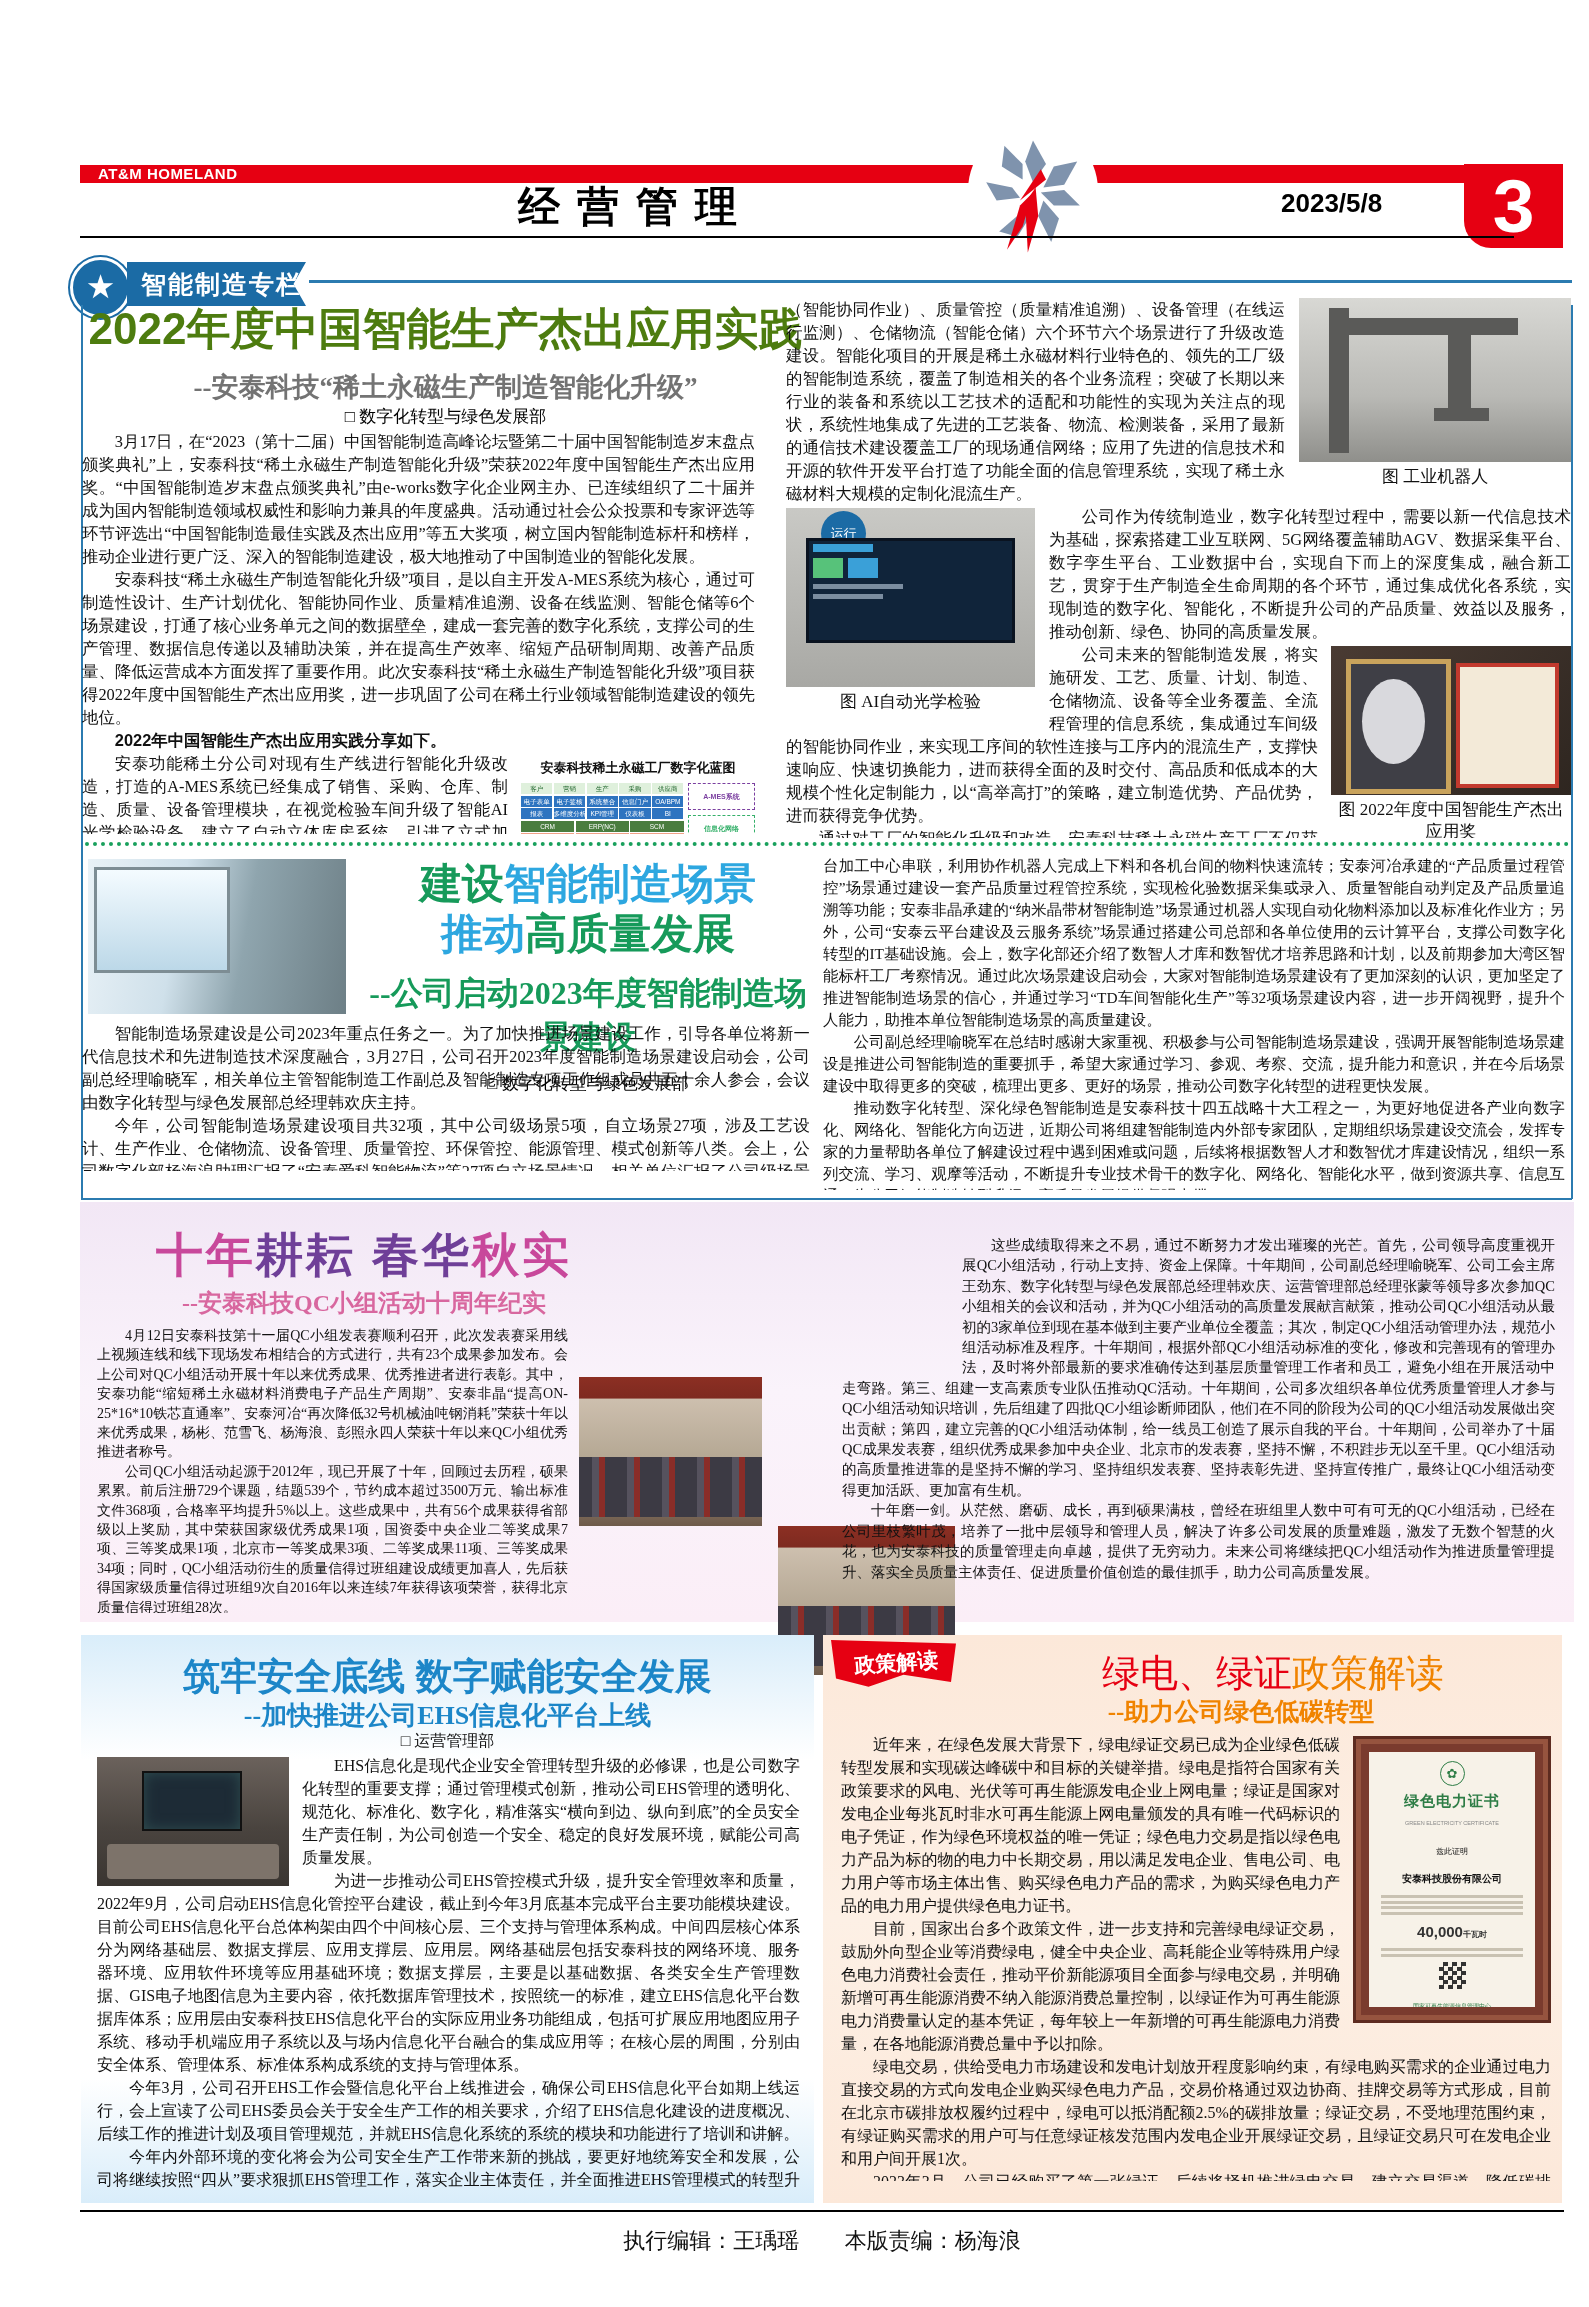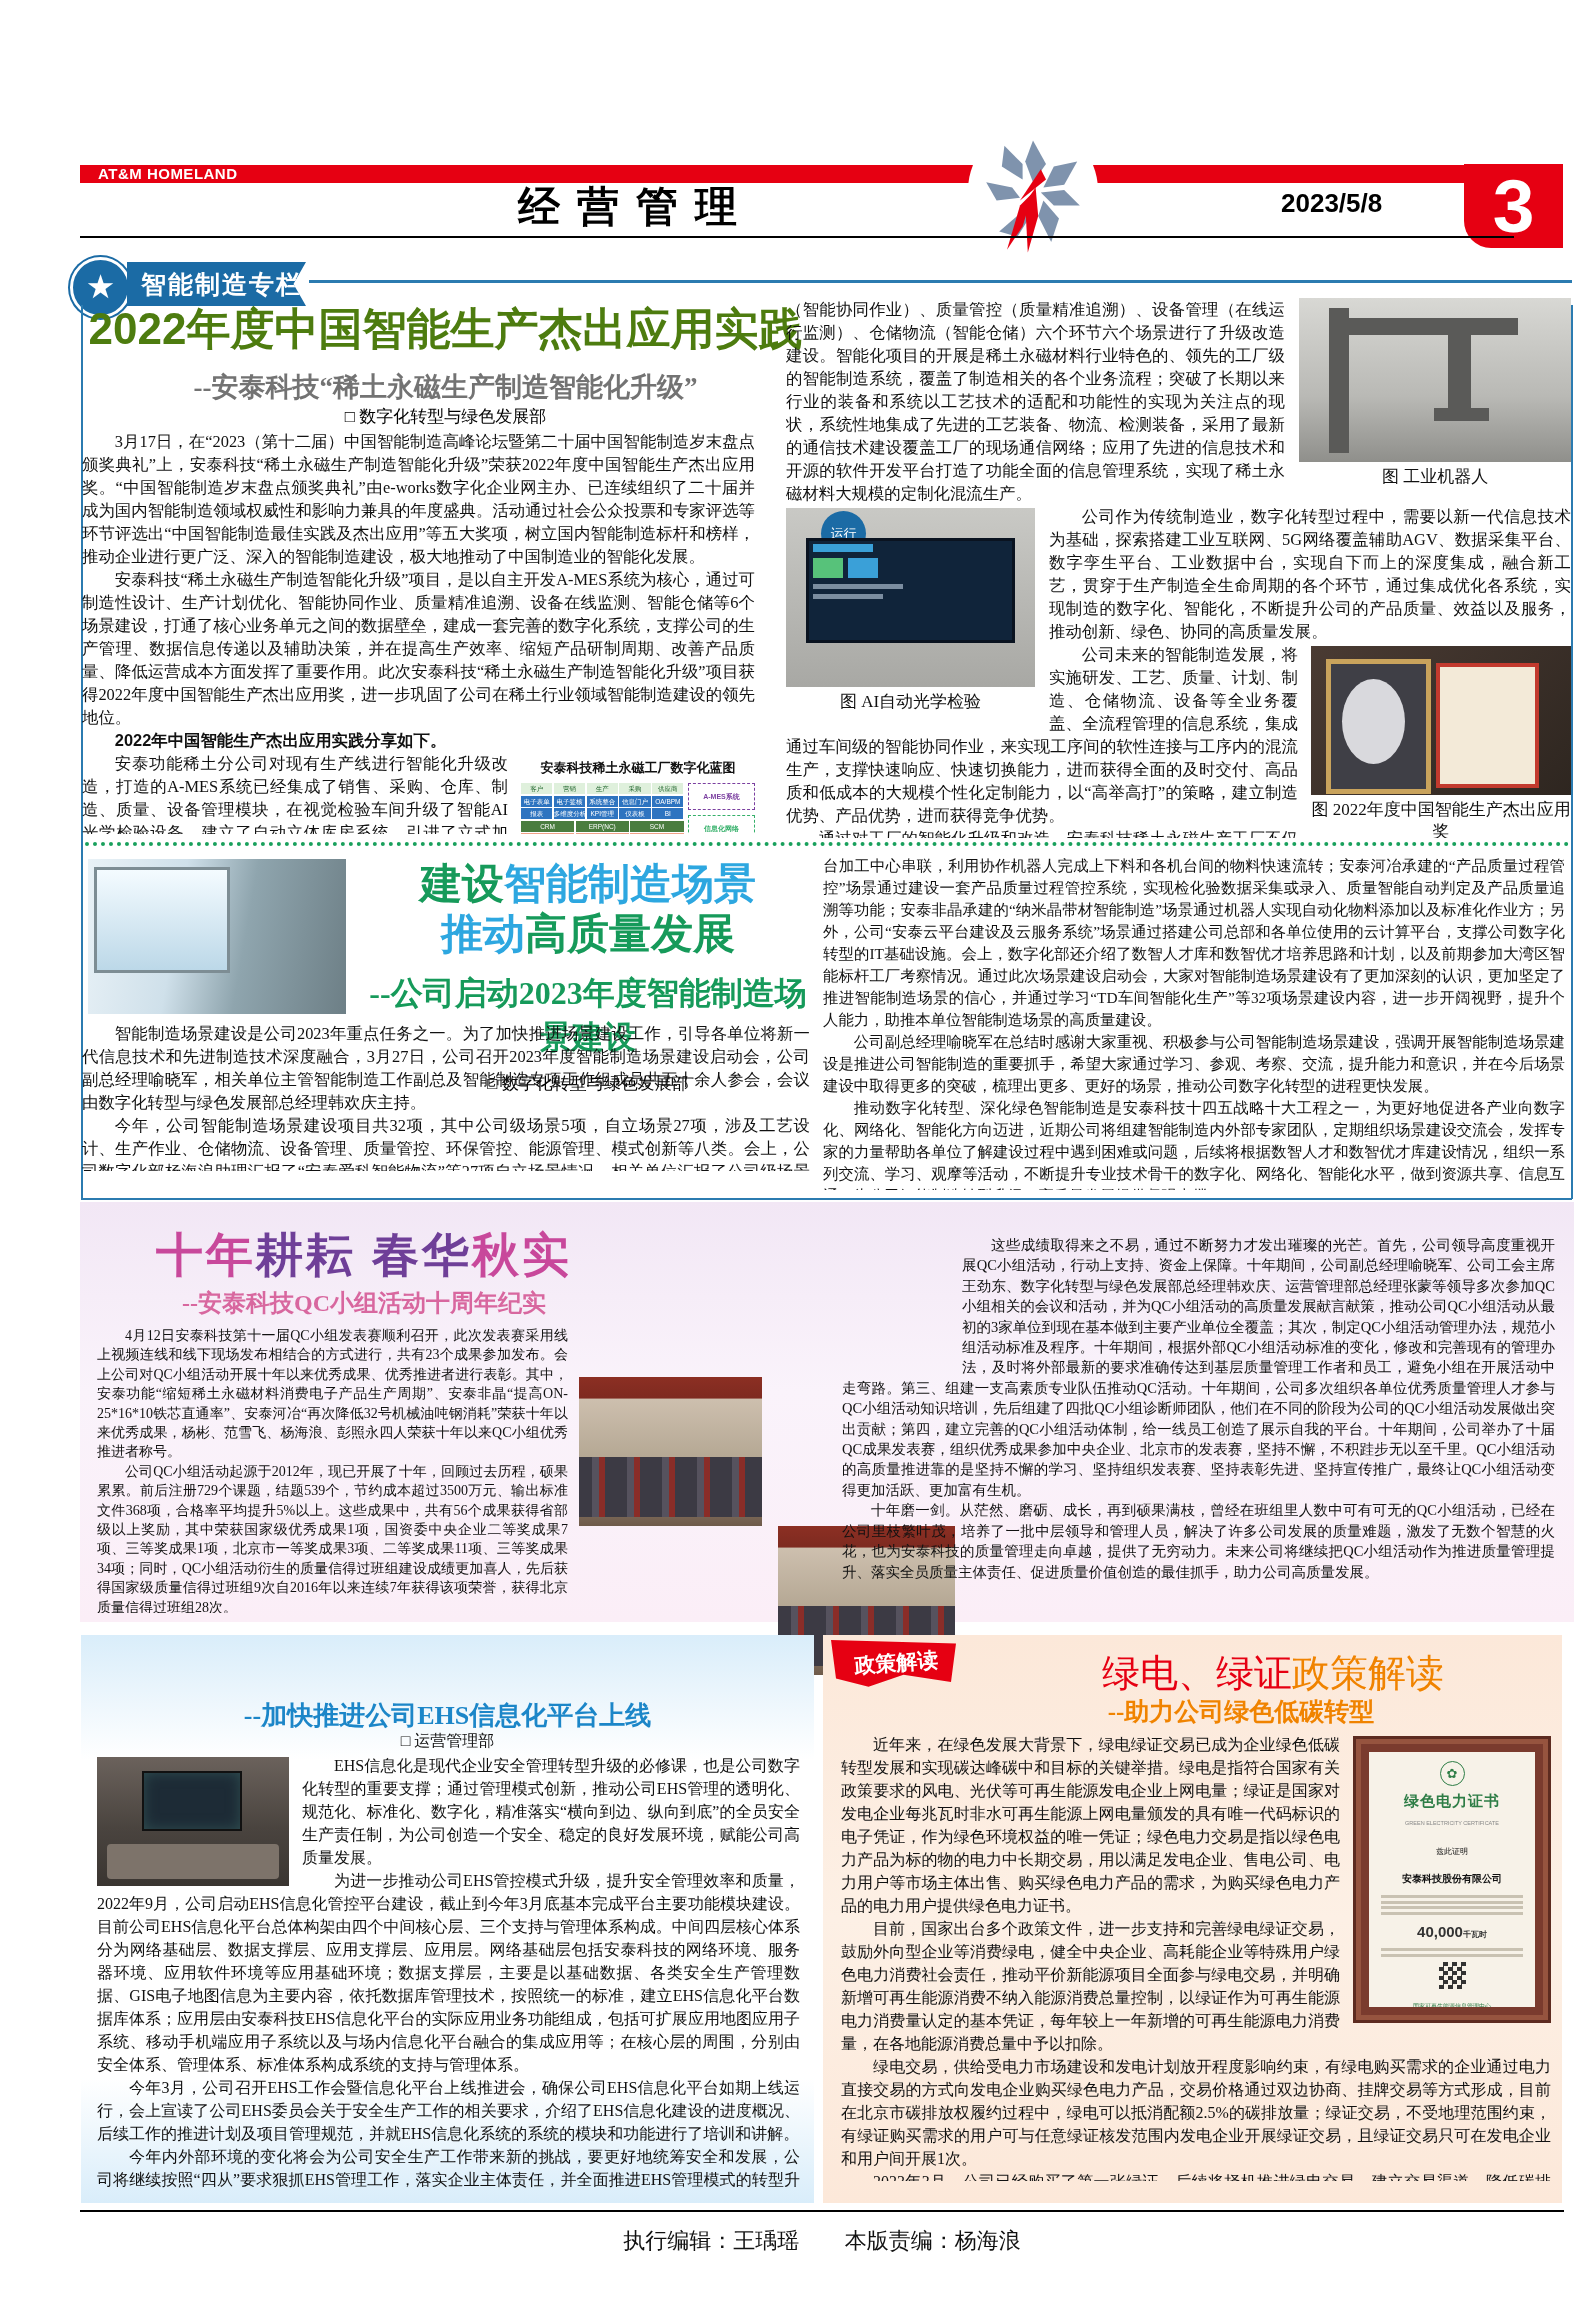--- a/index.html
+++ b/index.html
@@ -37,21 +37,21 @@
   .a1-title{left:82px;top:300px;width:727px;font-size:44px;font-weight:bold;color:#4d7c0f;}
   .a1-sub{left:82px;top:369px;width:727px;font-size:27px;font-weight:bold;color:#737373;}
   .a1-byline{left:82px;top:405px;width:727px;font-size:17px;color:#000;}
   .a1-left{left:82px;top:430px;width:673px;height:404px;font-size:16.4px;line-height:23px;overflow:hidden;}
   .a1-right{left:786px;top:298px;width:785px;height:540px;font-size:16.4px;line-height:23px;overflow:hidden;}
   .fig{font-size:17px;line-height:22px;text-indent:0;}
   .fig .ph{width:100%;}
   .fig .cap{text-align:center;padding-top:4px;text-indent:0;}
   .fig-robot{float:right;width:272px;margin:0 0 3px 14px;}
   .fig-ai{float:left;width:249px;margin:3px 14px 3px 0;}
-  .fig-award{float:right;width:260px;margin:3px 0 3px 13px;}
+  .fig-award{float:right;width:240px;margin:3px 0 3px 13px;}
   .ph-robot{height:164px;background:linear-gradient(180deg,#d8d8d4,#b9b9b5 60%,#8f8f8b);position:relative;}
   .ph-robot i{position:absolute;background:#5a5a58;}
   .ph-ai{height:179px;background:linear-gradient(180deg,#c9c9c5,#a8a8a4);position:relative;}
   .ph-award{height:149px;background:linear-gradient(135deg,#4a3b33,#2e2620);position:relative;}
 
   
   .diagram{float:right;width:234px;margin:2px 0 2px 13px;text-indent:0;}
   .dg-title{font-family:"Liberation Sans","DejaVu Sans",sans-serif;font-weight:bold;font-size:13px;text-align:center;padding:2px 0 4px 0;text-indent:0;}
   .dg-wrap{display:flex;}
   .dg-rows{width:164px;}
@@ -317,20 +317,21 @@
     <p>4月12日安泰科技第十一届QC小组发表赛顺利召开，此次发表赛采用线上视频连线和线下现场发布相结合的方式进行，共有23个成果参加发布。会上公司对QC小组活动开展十年以来优秀成果、优秀推进者进行表彰。其中，安泰功能“缩短稀土永磁材料消费电子产品生产周期”、安泰非晶“提高ON-25*16*10铁芯直通率”、安泰河冶“再次降低32号机械油吨钢消耗”荣获十年以来优秀成果，杨彬、范雪飞、杨海浪、彭照永四人荣获十年以来QC小组优秀推进者称号。</p>
     <p>公司QC小组活动起源于2012年，现已开展了十年，回顾过去历程，硕果累累。前后注册729个课题，结题539个，节约成本超过3500万元、输出标准文件368项，合格率平均提升5%以上。这些成果中，共有56个成果获得省部级以上奖励，其中荣获国家级优秀成果1项，国资委中央企业二等奖成果7项、三等奖成果1项，北京市一等奖成果3项、二等奖成果11项、三等奖成果34项；同时，QC小组活动衍生的质量信得过班组建设成绩更加喜人，先后获得国家级质量信得过班组9次自2016年以来连续7年获得该项荣誉，获得北京质量信得过班组28次。</p>
   </div>
   <div class="abs a3-col2 just">
     <div class="a3-spacer"></div>
     <p>这些成绩取得来之不易，通过不断努力才发出璀璨的光芒。首先，公司领导高度重视开展QC小组活动，行动上支持、资金上保障。十年期间，公司副总经理喻晓军、公司工会主席王劲东、数字化转型与绿色发展部总经理韩欢庆、运营管理部总经理张蒙等领导多次参加QC小组相关的会议和活动，并为QC小组活动的高质量发展献言献策，推动公司QC小组活动从最初的3家单位到现在基本做到主要产业单位全覆盖；其次，制定QC小组活动管理办法，规范小组活动标准及程序。十年期间，根据外部QC小组活动标准的变化，修改和完善现有的管理办法，及时将外部最新的要求准确传达到基层质量管理工作者和员工，避免小组在开展活动中走弯路。第三、组建一支高素质专业队伍推动QC活动。十年期间，公司多次组织各单位优秀质量管理人才参与QC小组活动知识培训，先后组建了四批QC小组诊断师团队，他们在不同的阶段为公司的QC小组活动发展做出突出贡献；第四，建立完善的QC小组活动体制，给一线员工创造了展示自我的平台。十年期间，公司举办了十届QC成果发表赛，组织优秀成果参加中央企业、北京市的发表赛，坚持不懈，不积跬步无以至千里。QC小组活动的高质量推进靠的是坚持不懈的学习、坚持组织发表赛、坚持表彰先进、坚持宣传推广，最终让QC小组活动变得更加活跃、更加富有生机。</p>
     <p>十年磨一剑。从茫然、磨砺、成长，再到硕果满枝，曾经在班组里人数中可有可无的QC小组活动，已经在公司里枝繁叶茂，培养了一批中层领导和管理人员，解决了许多公司发展的质量难题，激发了无数个智慧的火花，也为安泰科技的质量管理走向卓越，提供了无穷动力。未来公司将继续把QC小组活动作为推进质量管理提升、落实全员质量主体责任、促进质量价值创造的最佳抓手，助力公司高质量发展。</p>
   </div>
 
   <div class="abs a4-box"></div>
+  <div class="abs a4-title sans center">筑牢安全底线 数字赋能安全发展</div>
   <div class="abs a4-sub center">--加快推进公司EHS信息化平台上线</div>
   <div class="abs a4-byline center">□ 运营管理部</div>
   <div class="abs a4-text just">
     <div class="a4-photo">
         <i class="scr"></i>
         <i class="tbl"></i>
       </div>
     <p>EHS信息化是现代企业安全管理转型升级的必修课，也是公司数字化转型的重要支撑；通过管理模式创新，推动公司EHS管理的透明化、规范化、标准化、数字化，精准落实“横向到边、纵向到底”的全员安全生产责任制，为公司创造一个安全、稳定的良好发展环境，赋能公司高质量发展。</p>
     <p>为进一步推动公司EHS管控模式升级，提升安全管理效率和质量，2022年9月，公司启动EHS信息化管控平台建设，截止到今年3月底基本完成平台主要功能模块建设。目前公司EHS信息化平台总体构架由四个中间核心层、三个支持与管理体系构成。中间四层核心体系分为网络基础层、数据支撑层、应用支撑层、应用层。网络基础层包括安泰科技的网络环境、服务器环境、应用软件环境等应用基础环境；数据支撑层，主要是以基础数据、各类安全生产管理数据、GIS电子地图信息为主要内容，依托数据库管理技术，按照统一的标准，建立EHS信息化平台数据库体系；应用层由安泰科技EHS信息化平台的实际应用业务功能组成，包括可扩展应用地图应用子系统、移动手机端应用子系统以及与场内信息化平台融合的集成应用等；在核心层的周围，分别由安全体系、管理体系、标准体系构成系统的支持与管理体系。</p>
     <p>今年3月，公司召开EHS工作会暨信息化平台上线推进会，确保公司EHS信息化平台如期上线运行，会上宣读了公司EHS委员会关于安全生产工作的相关要求，介绍了EHS信息化建设的进度概况、后续工作的推进计划及项目管理规范，并就EHS信息化系统的系统的模块和功能进行了培训和讲解。</p>

